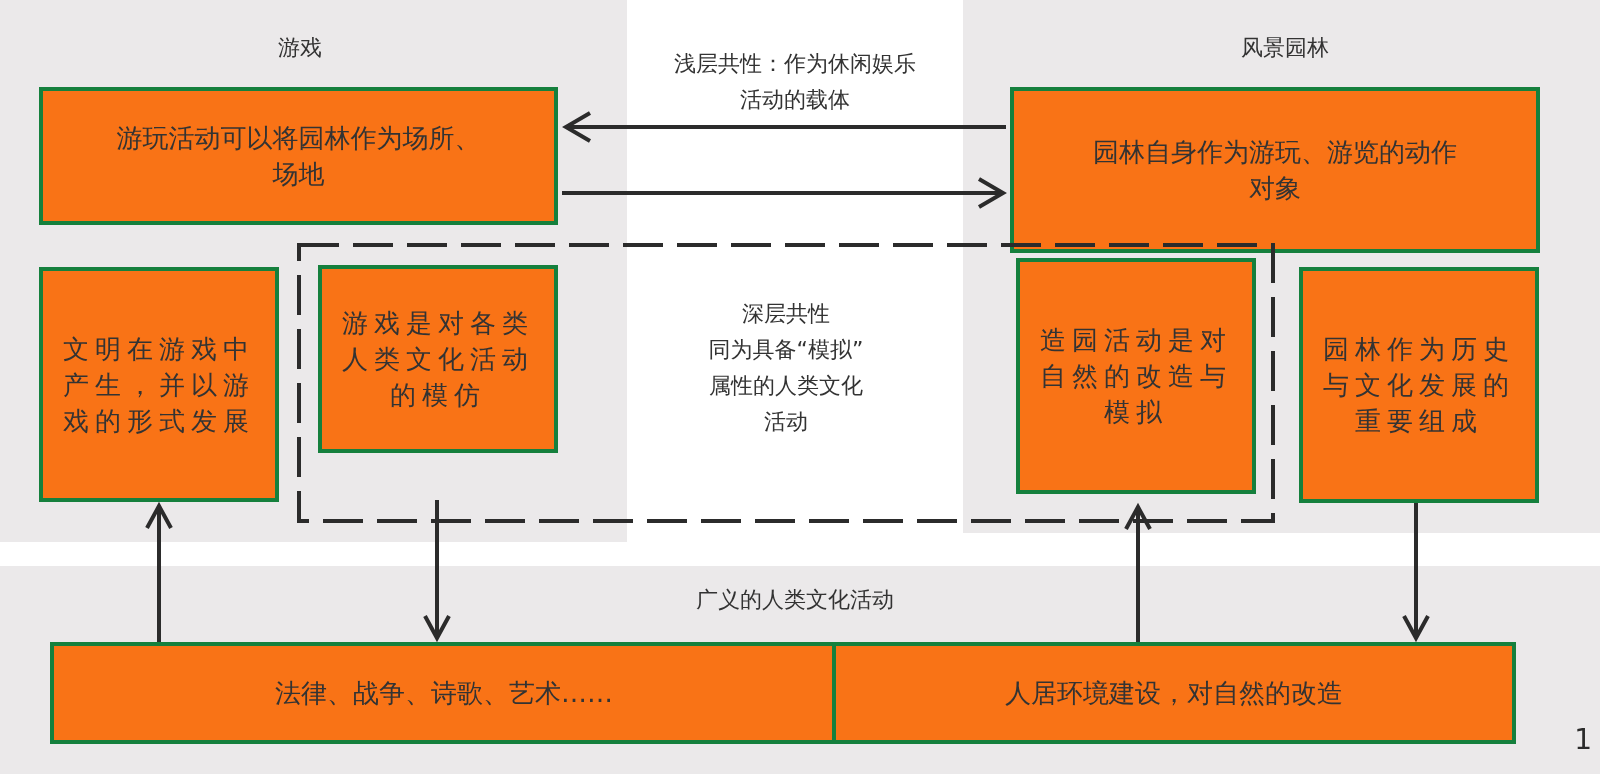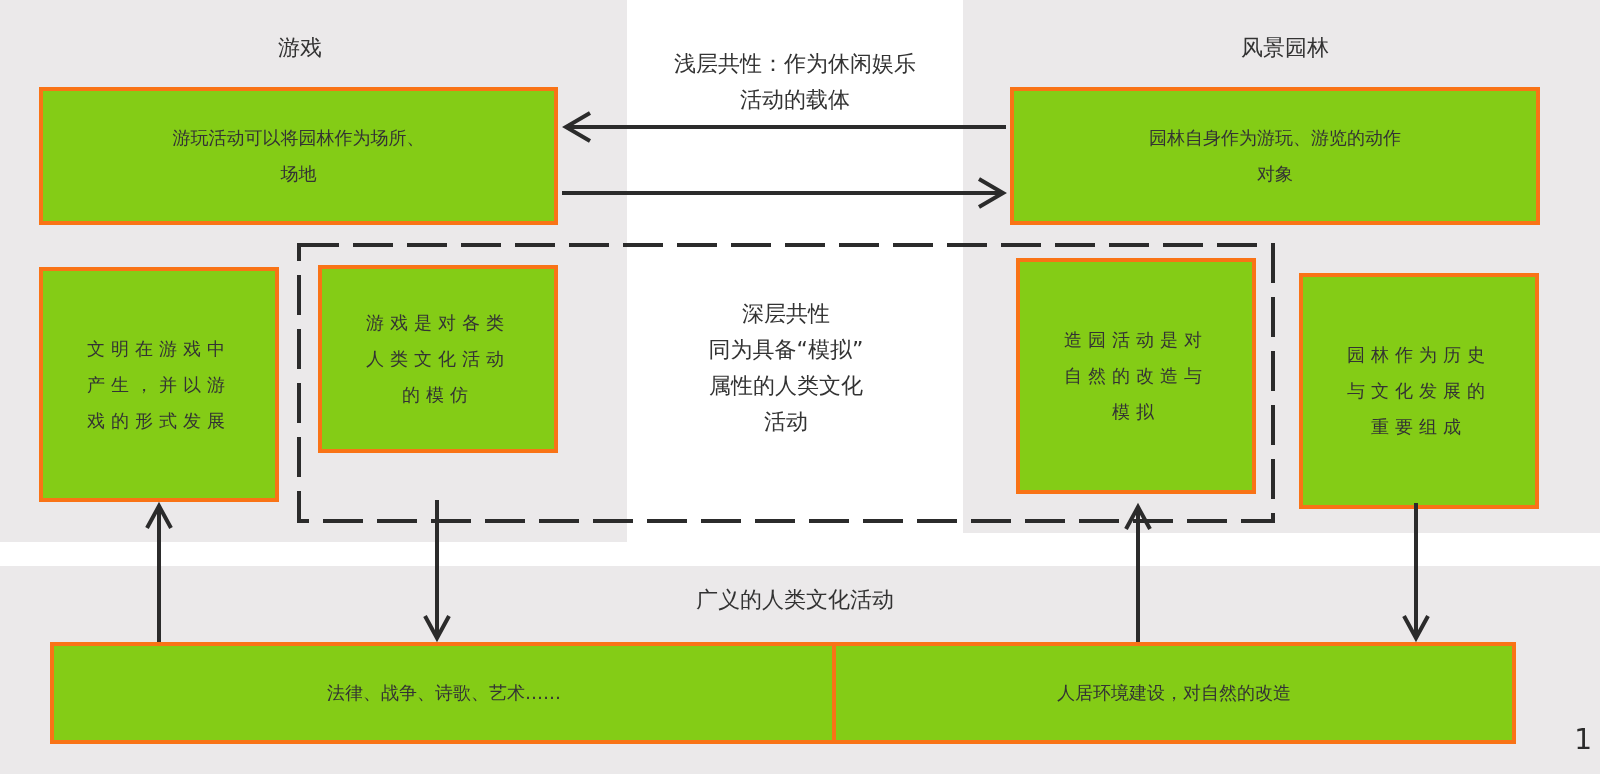--- a/index.html
+++ b/index.html
@@ -1,55 +1,55 @@
 <!DOCTYPE html>
 <html><head>
   <meta charset="utf-8">
   <style>
     html, body { margin:0; padding:0; }
     body { width:1600px; height:774px; position:relative; background:#ffffff; overflow:hidden;
            font-family: "DejaVu Sans", "Liberation Sans", sans-serif; color:#2b2b2b; }
     .bg { position:absolute; background:#ebe9ea; }
     .label { position:absolute; text-align:center; font-size:22px; line-height:36px; color:#333; white-space:pre-line; }
-    .box { position:absolute; background:#84cc16; border:4px solid #f97316; box-sizing:border-box;
+    .box { position:absolute; background:#f97316; border:4px solid #15803d; box-sizing:border-box;
            display:flex; align-items:center; justify-content:center; text-align:center;
-           font-size:18px; line-height:36px; color:#333; white-space:pre-line; }
+           font-size:26px; line-height:36px; color:#333; white-space:pre-line; }
     .box.spaced { letter-spacing:6px; }
     svg.lines { position:absolute; left:0; top:0; width:1600px; height:774px; pointer-events:none; }
     .pagenum { position:absolute; right:8px; bottom:18px; font-size:28px; color:#2b2b2b; }
   </style>
 </head>
 <body>
 
 <div class="bg" style="left:0;top:0;width:627px;height:542px;"></div>
 <div class="bg" style="left:963px;top:0;width:637px;height:533px;"></div>
 <div class="bg" style="left:0;top:566px;width:1600px;height:208px;"></div>
 
 <div class="label" style="left:200px;top:30px;width:200px;">游戏</div>
 <div class="label" style="left:1185px;top:30px;width:200px;">风景园林</div>
 <div class="label" style="left:600px;top:582px;width:390px;">广义的人类文化活动</div>
 
 <div class="label" style="left:630px;top:46px;width:330px;">浅层共性：作为休闲娱乐
 活动的载体</div>
 
 <div class="box" style="left:39px;top:87px;width:519px;height:138px;">游玩活动可以将园林作为场所、
 场地</div>
-<div class="box" style="left:1010px;top:87px;width:530px;height:138px;">园林自身作为游玩、游览的动作
+<div class="box" style="left:1010px;top:87px;width:530px;height:166px;">园林自身作为游玩、游览的动作
 对象</div>
 
 <div class="box spaced" style="left:39px;top:267px;width:240px;height:235px;">文明在游戏中
 产生，并以游
 戏的形式发展</div>
 <div class="box spaced" style="left:318px;top:265px;width:240px;height:188px;">游戏是对各类
 人类文化活动
 的模仿</div>
 <div class="box spaced" style="left:1016px;top:258px;width:240px;height:236px;">造园活动是对
 自然的改造与
 模拟</div>
-<div class="box spaced" style="left:1299px;top:267px;width:240px;height:236px;margin-top:6px;">园林作为历史
+<div class="box spaced" style="left:1299px;top:267px;width:240px;height:236px;">园林作为历史
 与文化发展的
 重要组成</div>
 
 <div class="label" style="left:636px;top:296px;width:300px;">深层共性
 同为具备“模拟”
 属性的人类文化
 活动</div>
 
 <div class="box" style="left:50px;top:642px;width:788px;height:102px;">法律、战争、诗歌、艺术……</div>
 <div class="box" style="left:832px;top:642px;width:684px;height:102px;">人居环境建设，对自然的改造</div>

